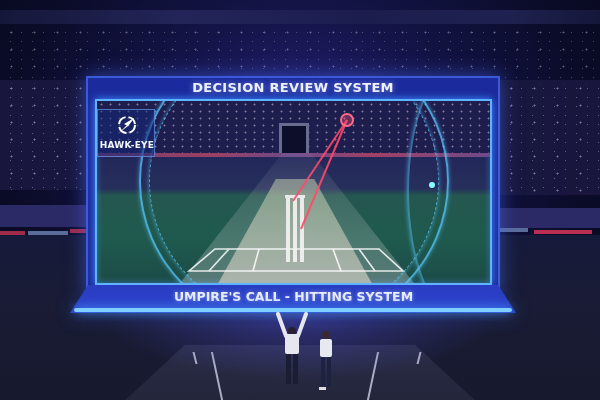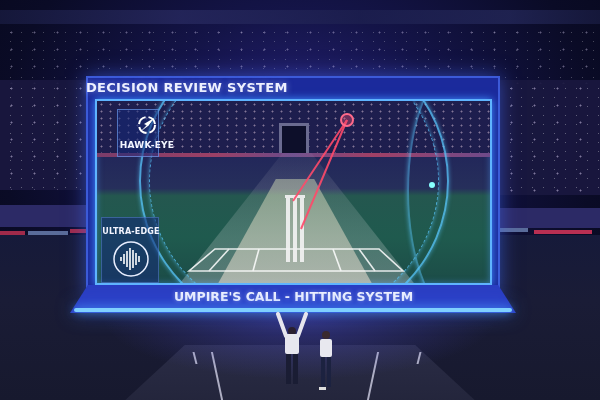--- a/index.html
+++ b/index.html
@@ -43,21 +43,21 @@
 
   
   .floor-glow { position: absolute; left: 100px; top: 300px; width: 400px; height: 80px;
     background: radial-gradient(ellipse at 50% 20%, rgba(80,80,220,.45), transparent 70%); }
 
   
   .screen-frame { position: absolute; left: 86px; top: 76px; width: 414px; height: 222px;
     background: #1b2a9c; border: 2px solid #3c5ad8;
     box-shadow: 0 0 18px rgba(70,110,255,.55); }
   .screen-title { position: absolute; left: 86px; top: 78px; width: 414px; height: 20px;
-    color: #eef0ff; font-weight: bold; font-size: 13px; line-height: 20px;
+    color: #eef0ff; font-weight: bold; font-size: 13px; text-align: center; line-height: 20px;
     letter-spacing: .3px; text-shadow: 0 0 6px rgba(180,200,255,.6); }
 
   .viewport { position: absolute; left: 95px; top: 99px; width: 397px; height: 186px;
     border: 2px solid #5fb4ff; box-shadow: 0 0 8px #3f8fff, inset 0 0 6px rgba(80,160,255,.5);
     overflow: hidden;
     background: linear-gradient(180deg, #1b1f52 0%, #22275a 30%, #262f5b 48%, #24574f 52%, #1f5a4e 75%, #1c4c47 100%); }
   .vp-crowd { position: absolute; left: 0; top: 0; width: 100%; height: 52px;
     background-image: radial-gradient(circle, rgba(255,225,240,.45) 0.8px, transparent 1.2px);
     background-size: 9px 7px; background-color: #1e1e4e; }
   .vp-board { position: absolute; left: 0; top: 52px; width: 100%; height: 4px;
@@ -144,44 +144,29 @@
         <rect x="188" y="94" width="20" height="3"></rect>
       </g>
       <g stroke="#ff4a6a" stroke-width="2" fill="none" opacity="0.9">
         <line x1="250" y1="19" x2="196" y2="100"></line>
         <line x1="250" y1="19" x2="204" y2="128"></line>
       </g>
       <circle cx="250" cy="19" r="6" fill="rgba(255,80,120,.35)" stroke="#ff6a8a" stroke-width="2"></circle>
       <circle cx="335" cy="84" r="3" fill="#8ff"></circle>
     </svg>
 
-    <div class="side-panel" style="left:20px;top:8px;width:42px;height:48px;">
+    <div class="side-panel" style="left:0;top:8px;width:58px;height:48px;">
       <svg style="position:absolute;left:18px;top:4px;" width="22" height="22" viewBox="0 0 22 22">
         <circle cx="11" cy="11" r="8" stroke="#fff" stroke-width="2" fill="none" stroke-dasharray="10 3"></circle>
         <path d="M4 18 L18 4 L12 12 Z" fill="#fff"></path>
         <path d="M18 4 L8 10 L12 12 Z" fill="#fff"></path>
       </svg>
       <div class="panel-label" style="position:absolute;left:0;top:30px;width:58px;font-size:9px;">HAWK-EYE</div>
     </div>
 
-    <div class="side-panel" style="left:4px;top:116px;width:58px;height:66px;border-color:rgba(120,170,255,.35);">
-      <div class="panel-label" style="position:absolute;left:0;top:9px;width:58px;">ULTRA-EDGE</div>
-      <svg style="position:absolute;left:10px;top:22px;" width="38" height="38" viewBox="0 0 38 38">
-        <circle cx="19" cy="19" r="17" stroke="#e8eeff" stroke-width="1.5" fill="none"></circle>
-        <g stroke="#ffffff" stroke-width="1.6">
-          <line x1="9" y1="17" x2="9" y2="21"></line>
-          <line x1="12" y1="14" x2="12" y2="24"></line>
-          <line x1="15" y1="11" x2="15" y2="27"></line>
-          <line x1="18" y1="8" x2="18" y2="30"></line>
-          <line x1="21" y1="10" x2="21" y2="28"></line>
-          <line x1="24" y1="13" x2="24" y2="25"></line>
-          <line x1="27" y1="16" x2="27" y2="22"></line>
-        </g>
-      </svg>
-    </div>
   </div>
 
   <div class="base-glow"></div>
   <div class="decision-banner">UMPIRE'S CALL - HITTING SYSTEM</div>
   <div class="base-line"></div>
 
   <svg class="person" style="left:272px;top:312px;" width="40" height="80" viewBox="0 0 40 80">
     <path d="M6 2 L14 24" stroke="#e6e6ee" stroke-width="4" stroke-linecap="round"></path>
     <path d="M34 2 L26 24" stroke="#e6e6ee" stroke-width="4" stroke-linecap="round"></path>
     <circle cx="20" cy="19" r="4" fill="#2a2030"></circle>

